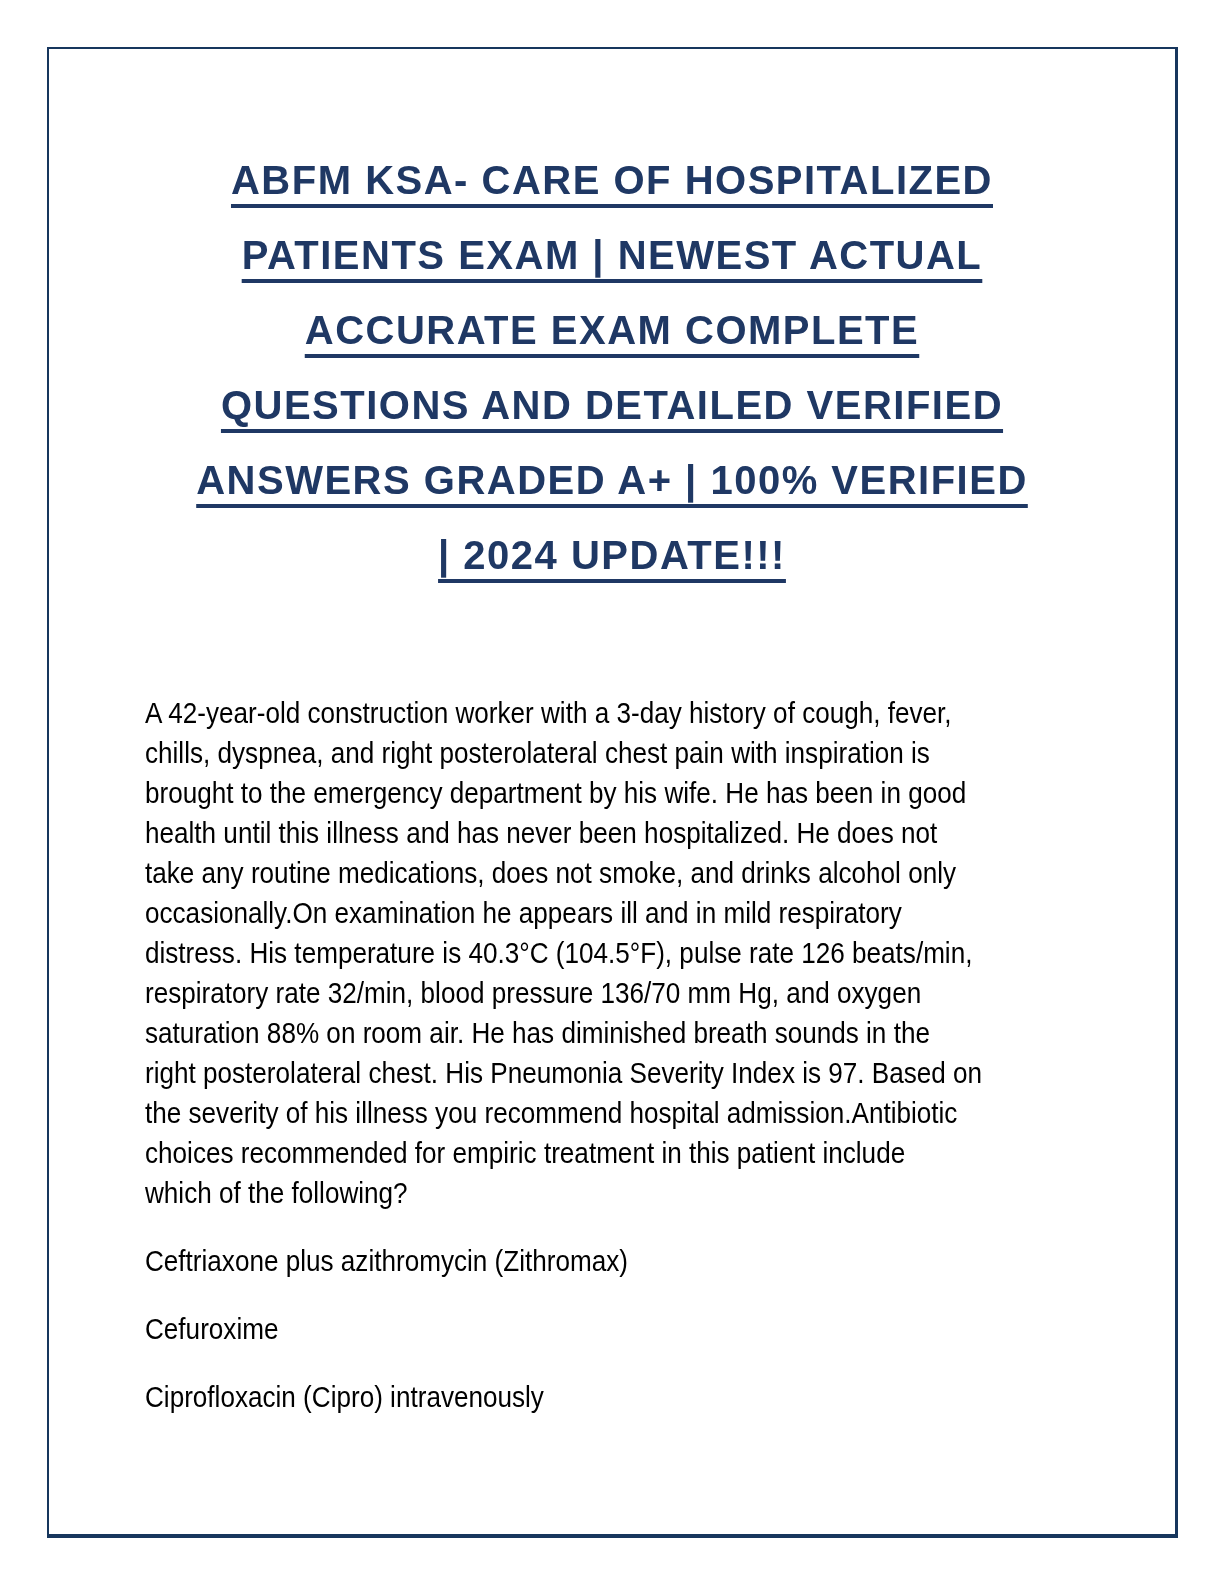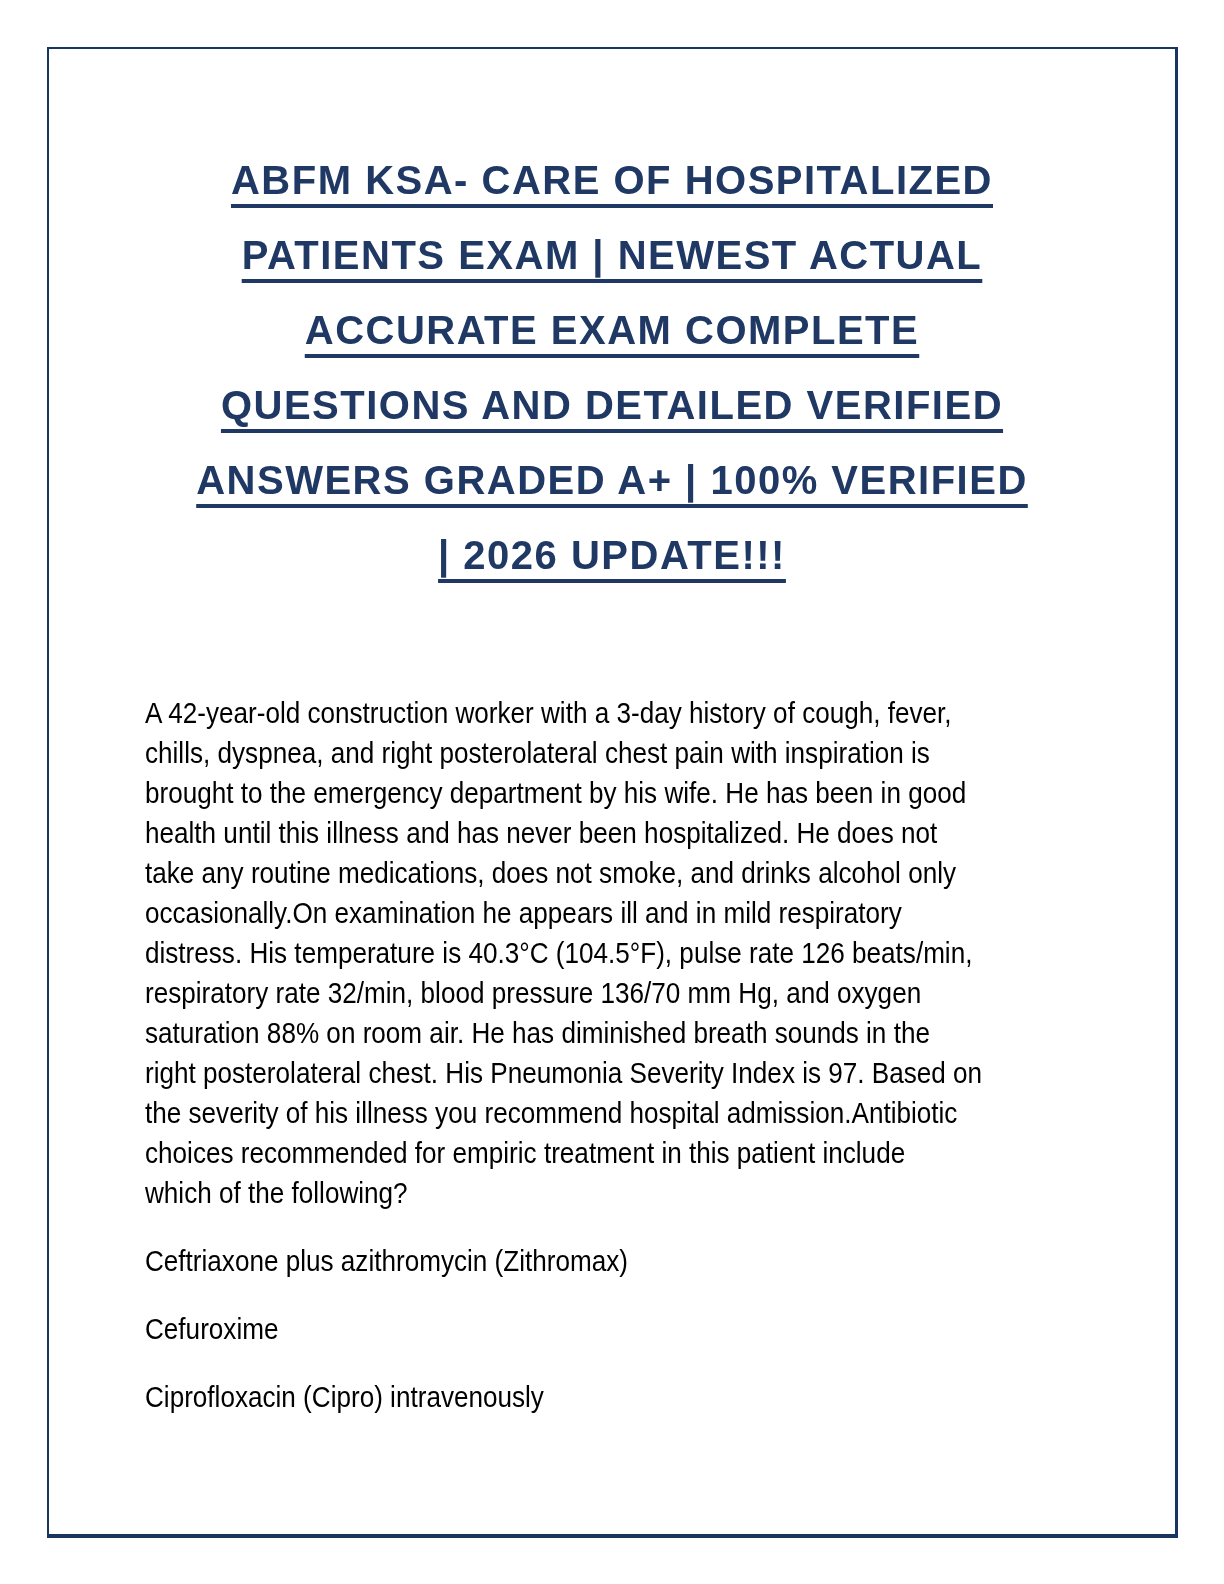--- a/index.html
+++ b/index.html
@@ -55,21 +55,21 @@
 </head>
 <body>
 
 <div class="page-border" style="border-color: rgb(23, 54, 93);">
 
   <h1 class="doc-title" style="color: rgb(31, 56, 100);">ABFM KSA- CARE OF HOSPITALIZED
 PATIENTS EXAM | NEWEST ACTUAL
 ACCURATE EXAM COMPLETE
 QUESTIONS AND DETAILED VERIFIED
 ANSWERS GRADED A+ | 100% VERIFIED
-| 2026 UPDATE!!!</h1>
+| 2024 UPDATE!!!</h1>
 
   <div class="body-copy">
 
     <p class="para">A 42-year-old construction worker with a 3-day history of cough, fever,
 chills, dyspnea, and right posterolateral chest pain with inspiration is
 brought to the emergency department by his wife. He has been in good
 health until this illness and has never been hospitalized. He does not
 take any routine medications, does not smoke, and drinks alcohol only
 occasionally.On examination he appears ill and in mild respiratory
 distress. His temperature is 40.3°C (104.5°F), pulse rate 126 beats/min,

